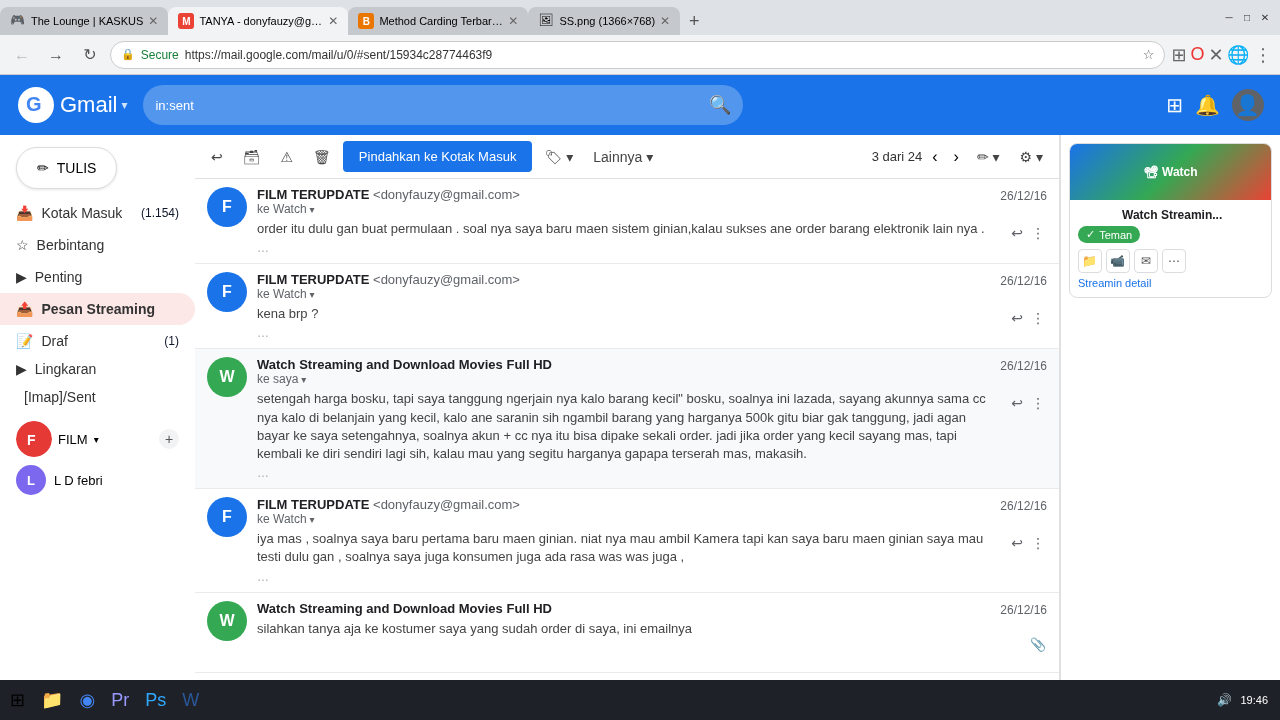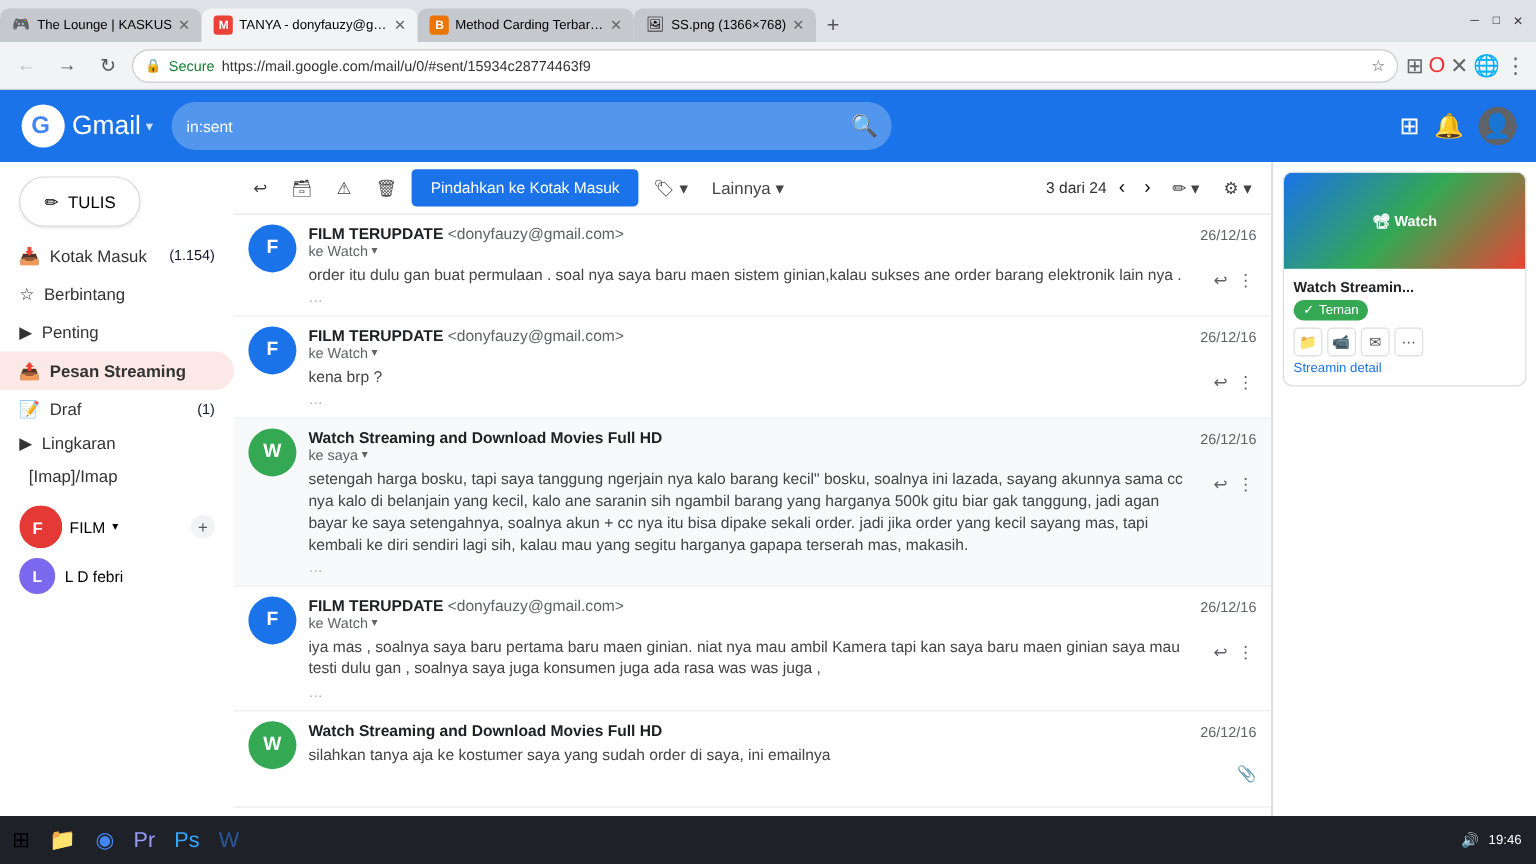--- a/index.html
+++ b/index.html
@@ -75,23 +75,23 @@
     .email-body-long { font-size: 13px; color: #444; margin-top: 4px; line-height: 1.4; }
     .email-more { color: #aaa; font-size: 12px; margin-top: 3px; }
     .email-meta { display: flex; flex-direction: column; align-items: flex-end; gap: 20px; flex-shrink: 0; padding-top: 2px; }
     .email-date { font-size: 12px; color: #5f6368; white-space: nowrap; }
     .email-actions { display: flex; gap: 4px; }
     .email-action-btn { border: none; background: transparent; cursor: pointer; color: #5f6368; font-size: 14px; padding: 2px; }
 
     
     .right-panel { width: 220px; flex-shrink: 0; padding: 8px; background: white; border-left: 1px solid #e0e0e0; }
     .right-panel-card { border: 1px solid #dadce0; border-radius: 8px; overflow: hidden; }
-    .right-panel-img-placeholder { width: 100%; height: 80px; background: linear-gradient(135deg, #1a73e8 0%, #34a853 50%, #ea4335 100%); display: flex; align-items: center; justify-content: center; }
+    .right-panel-img-placeholder { width: 100%; height: 56px; background: linear-gradient(135deg, #1a73e8 0%, #34a853 50%, #ea4335 100%); display: flex; align-items: center; justify-content: center; }
     .right-panel-info { padding: 8px; }
-    .right-panel-title { font-size: 12px; font-weight: bold; color: #202124; margin-bottom: 4px; }
+    .right-panel-title { font-size: 12px; font-weight: bold; color: #202124; margin-bottom: 4px; margin-left: 44px; }
     .friend-badge { display: inline-flex; align-items: center; gap: 4px; background: #34a853; color: white; font-size: 11px; padding: 2px 8px; border-radius: 10px; }
     .right-panel-icons { display: flex; gap: 4px; margin-top: 6px; }
     .right-panel-icon { width: 24px; height: 24px; border: 1px solid #dadce0; border-radius: 4px; display: flex; align-items: center; justify-content: center; cursor: pointer; font-size: 12px; color: #555; }
     .right-panel-link { font-size: 11px; color: #1a73e8; cursor: pointer; margin-top: 4px; }
 
     
     .taskbar { background: #1e2228; height: 40px; display: flex; align-items: center; padding: 0 4px; gap: 4px; position: fixed; bottom: 0; width: 1280px; }
     .taskbar-btn { display: flex; flex-direction: column; align-items: center; justify-content: center; padding: 2px 6px; cursor: pointer; border-radius: 4px; }
     .taskbar-icon { font-size: 18px; }
     .taskbar-right { margin-left: auto; display: flex; align-items: center; gap: 8px; color: white; font-size: 12px; padding: 0 8px; }
@@ -216,21 +216,21 @@
         <span>Draf</span>
         <span class="count">(1)</span>
       </div>
 
       <div class="sidebar-more">
         <span>▶</span>
         <span>Lingkaran</span>
       </div>
 
       <div class="sidebar-item" style="padding-left:24px;">
-        <span>[Imap]/Imap</span>
+        <span>[Imap]/Sent</span>
       </div>
 
       <div style="padding: 8px 16px 4px; display:flex; align-items:center; justify-content:space-between;">
         <div style="display:flex; align-items:center; gap:6px; cursor:pointer;">
           <div style="width:36px; height:36px; border-radius:50%; overflow:hidden;">
             <svg width="36" height="36" viewBox="0 0 36 36">
               <circle cx="18" cy="18" r="18" fill="#e53935"></circle>
               <text x="11" y="24" font-size="14" fill="white" font-weight="bold">F</text>
             </svg>
           </div>

